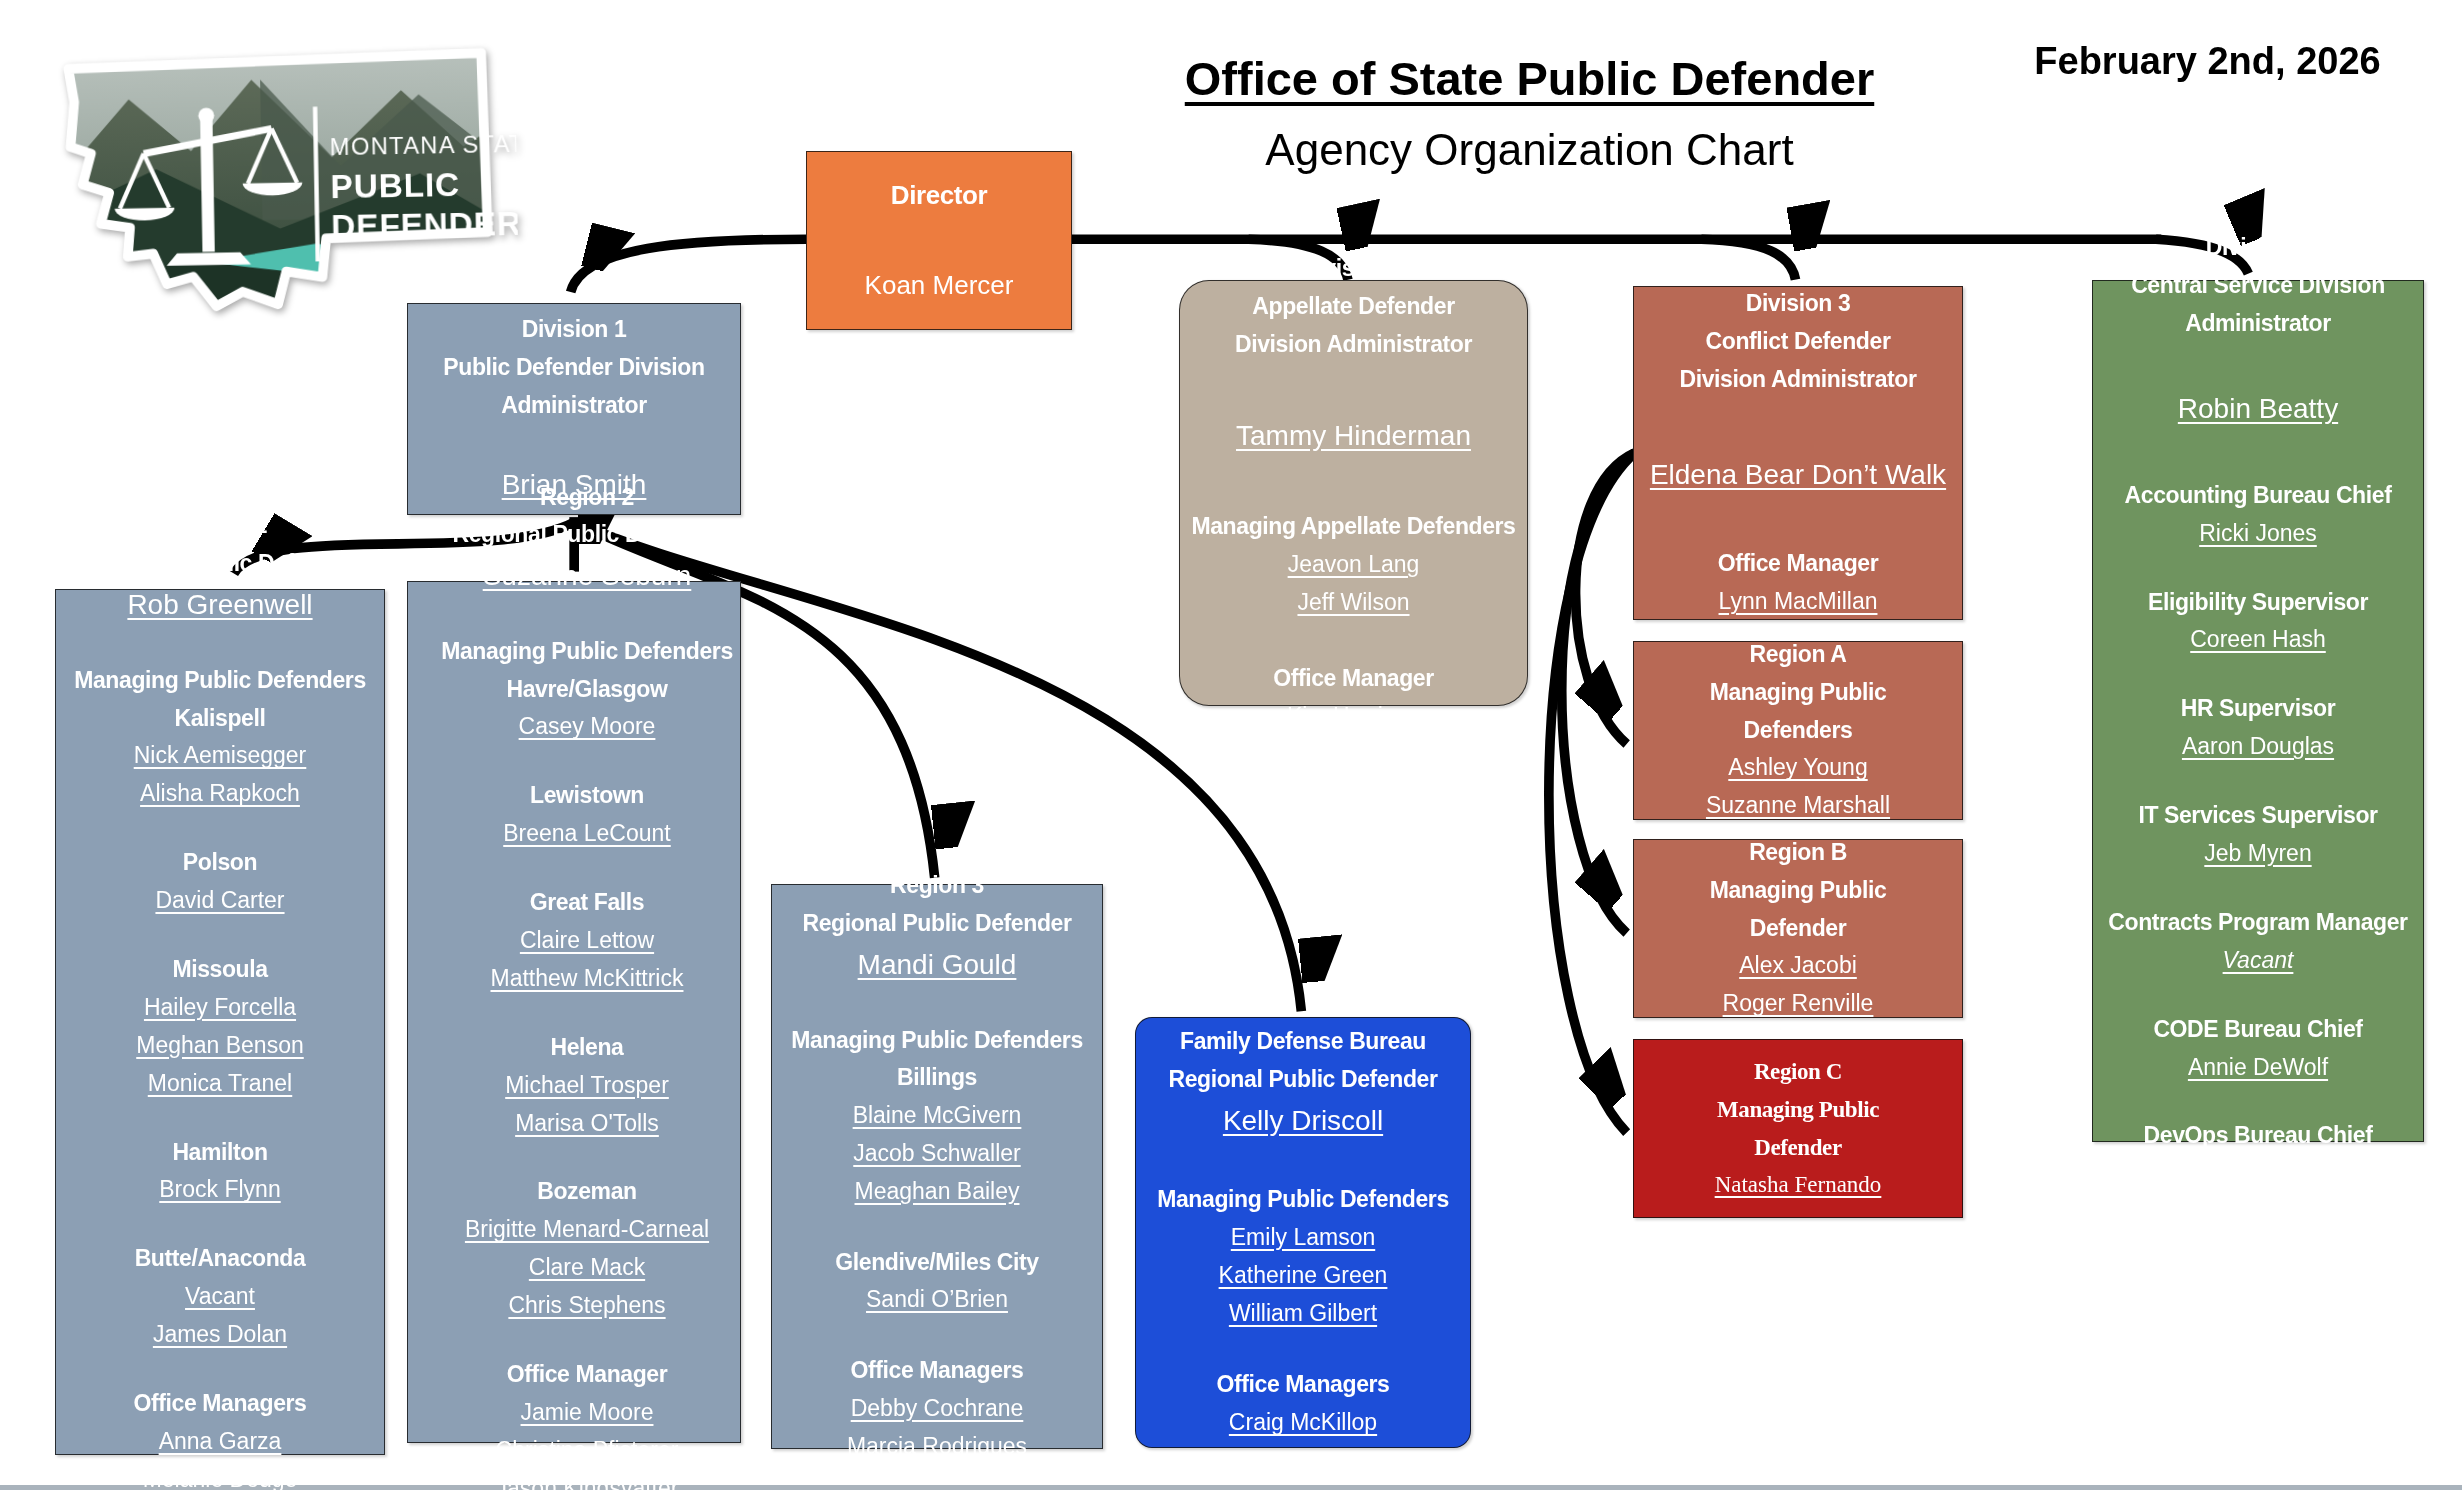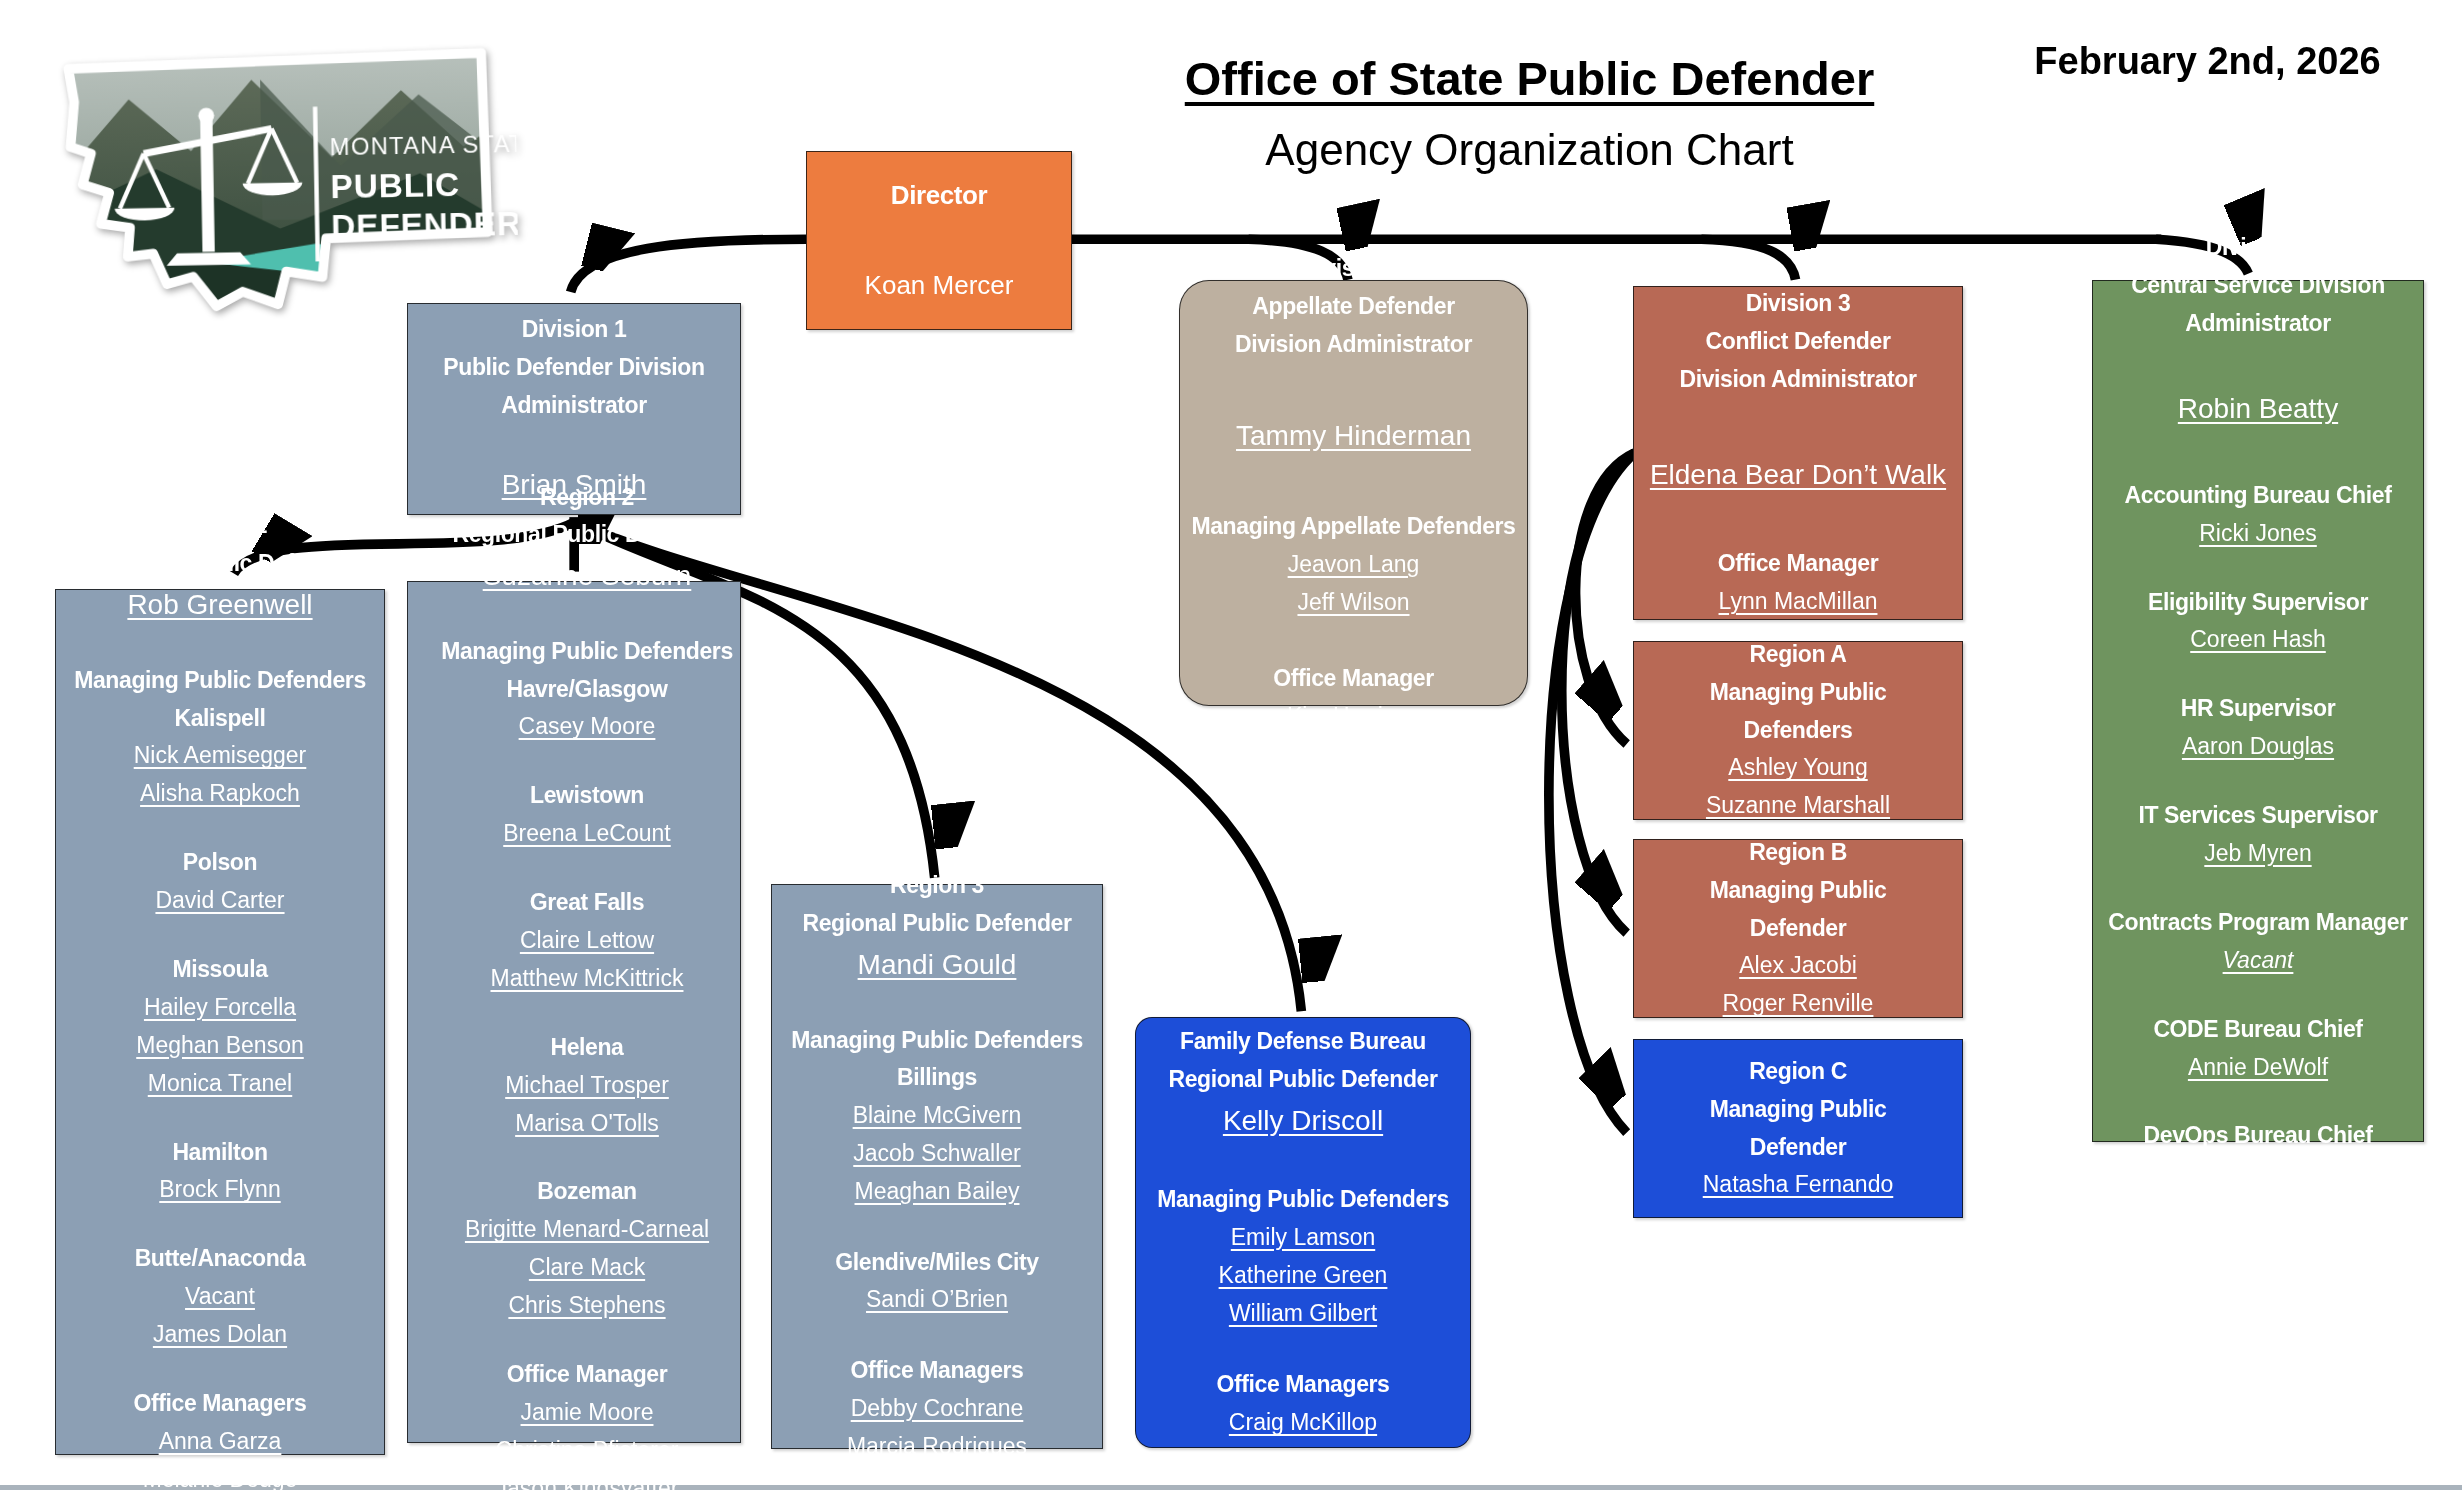--- a/index.html
+++ b/index.html
@@ -294,21 +294,21 @@
       <div class="ln-u">Ashley Young</div>
       <div class="ln-u">Suzanne Marshall</div>
     </div>
   <div class="box" id="b-regionB" style="background: rgb(184, 105, 85);">
       <div class="ln-h">Region B</div>
       <div class="ln-h">Managing Public</div>
       <div class="ln-h">Defender</div>
       <div class="ln-u">Alex Jacobi</div>
       <div class="ln-u">Roger Renville</div>
     </div>
-  <div class="box" id="b-regionC" style="background: #1d4ed8;">
+  <div class="box" id="b-regionC" style="background: #b91c1c; font-family: Liberation Serif, serif;">
       <div class="ln-h">Region C</div>
       <div class="ln-h">Managing Public</div>
       <div class="ln-h">Defender</div>
       <div class="ln-u">Natasha Fernando</div>
     </div>
 
   <div id="bottom-strip"></div>
 </div>
 
 

